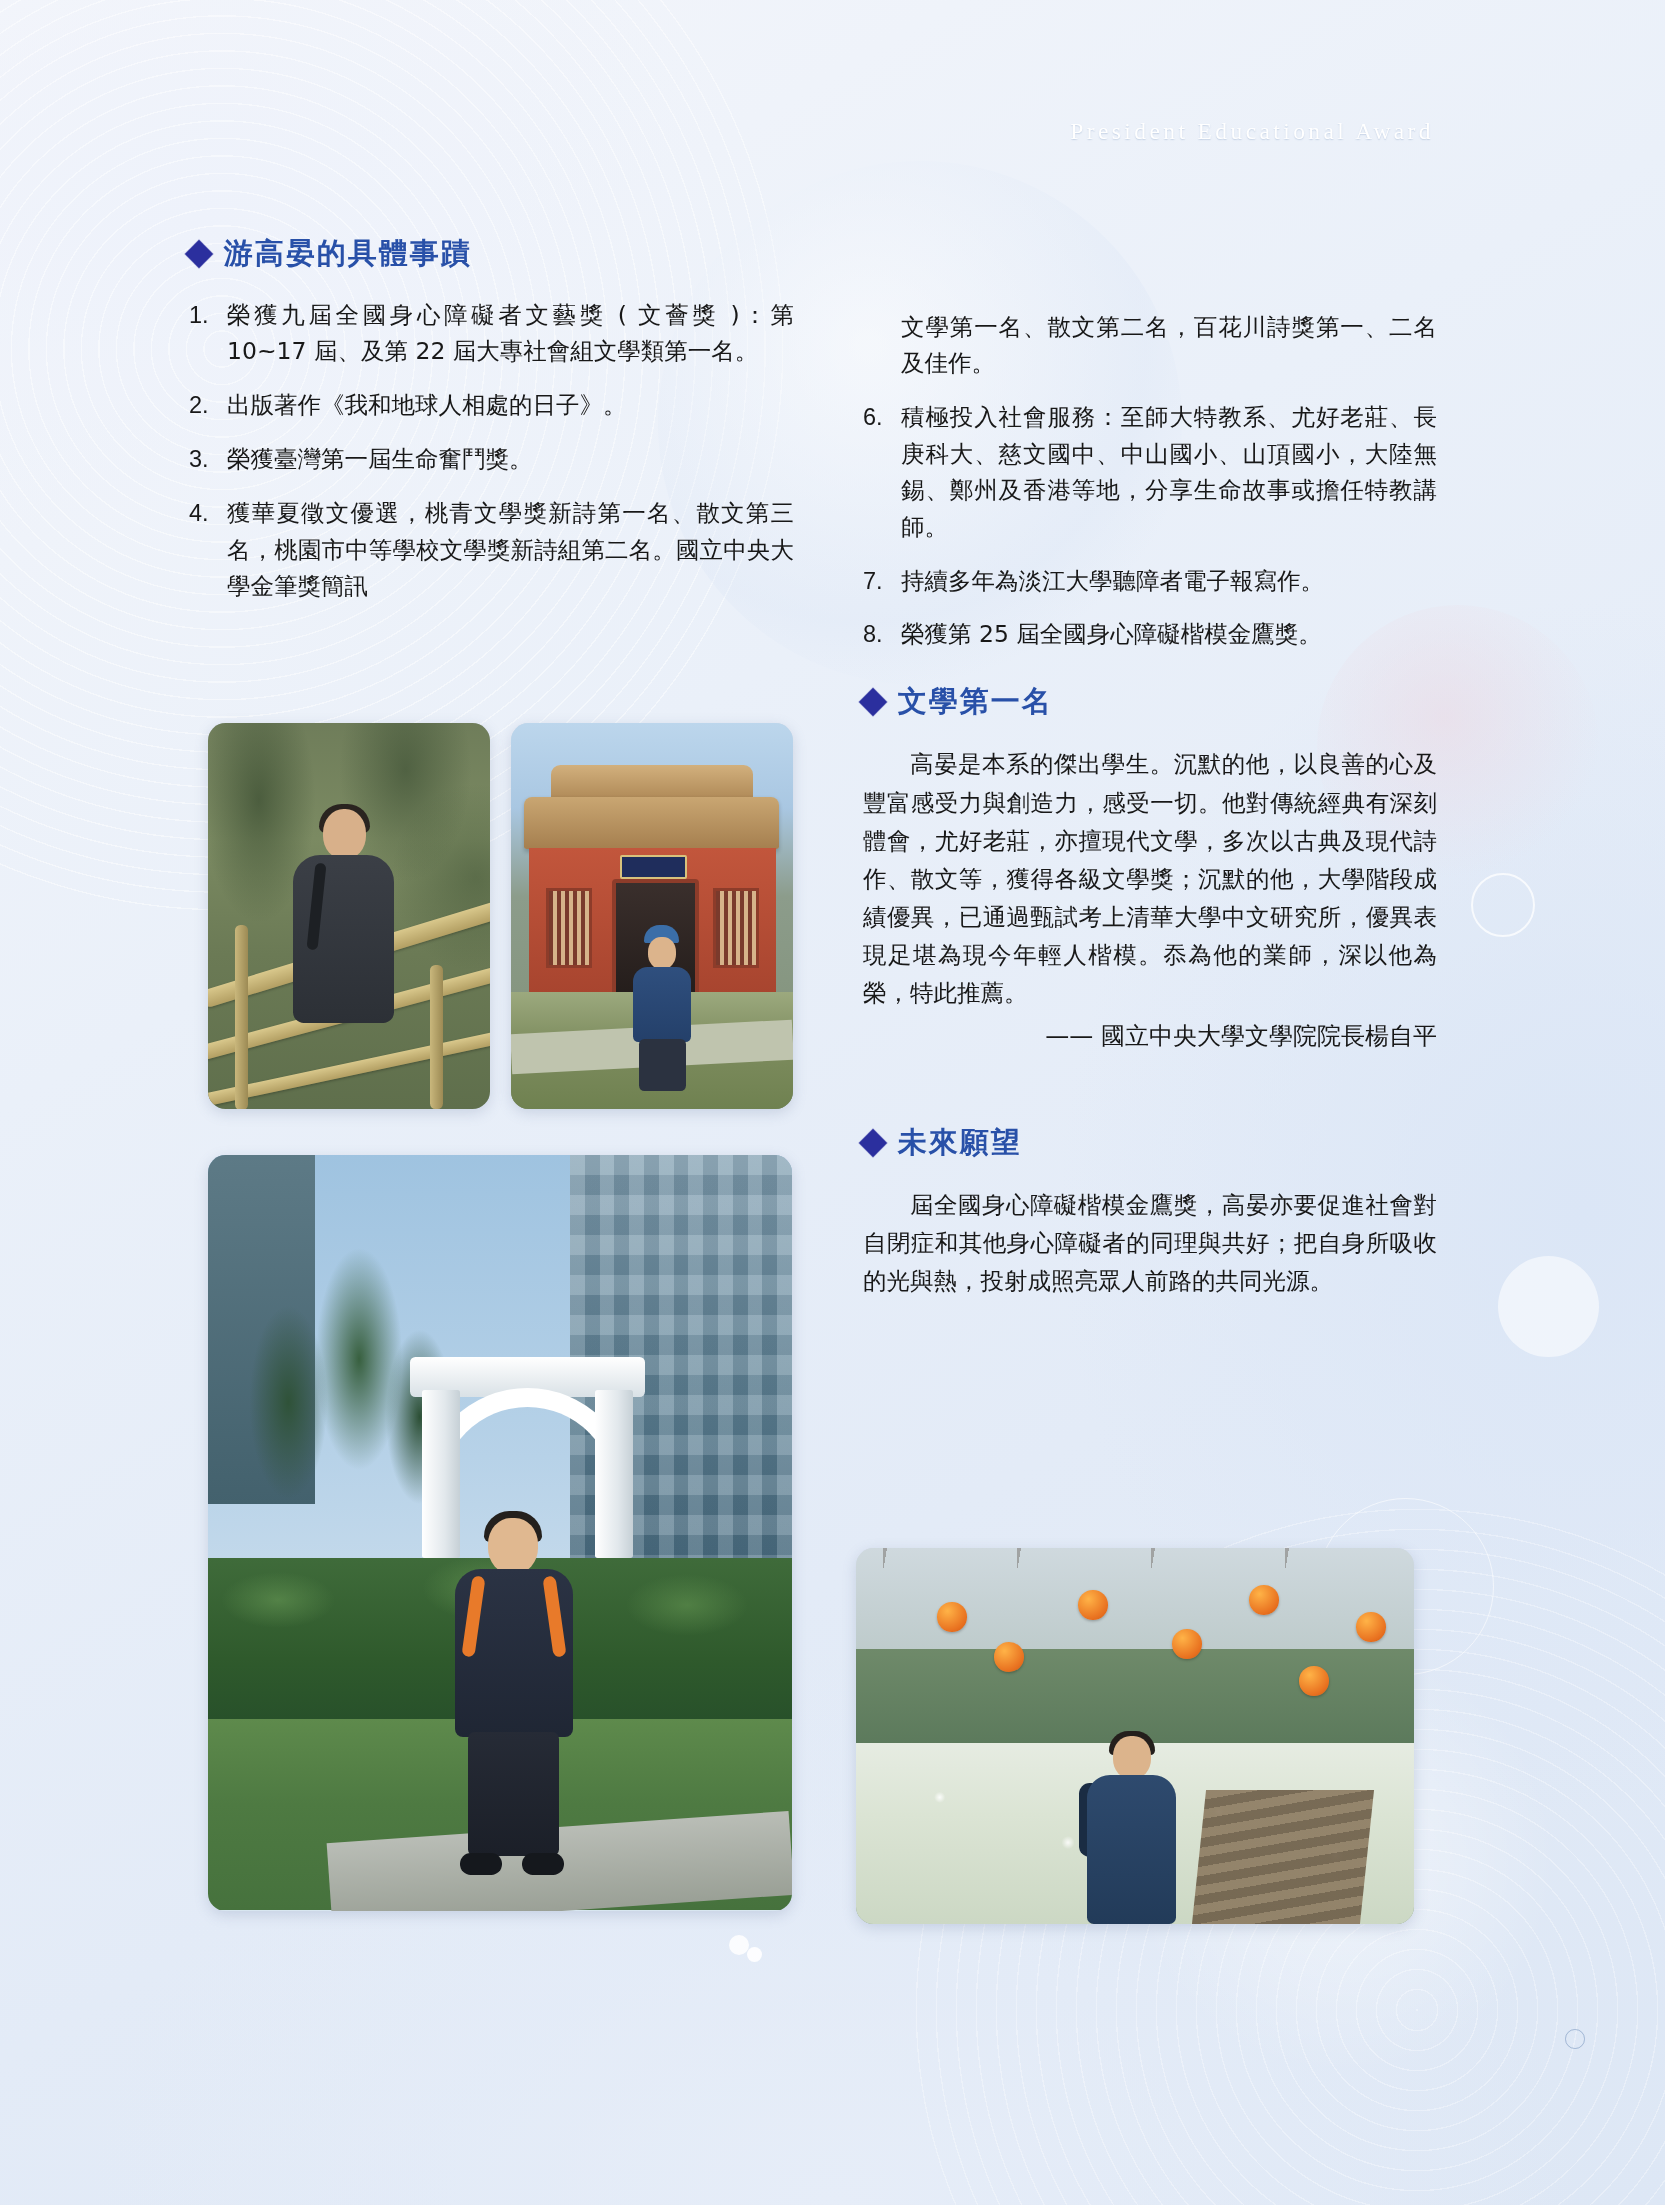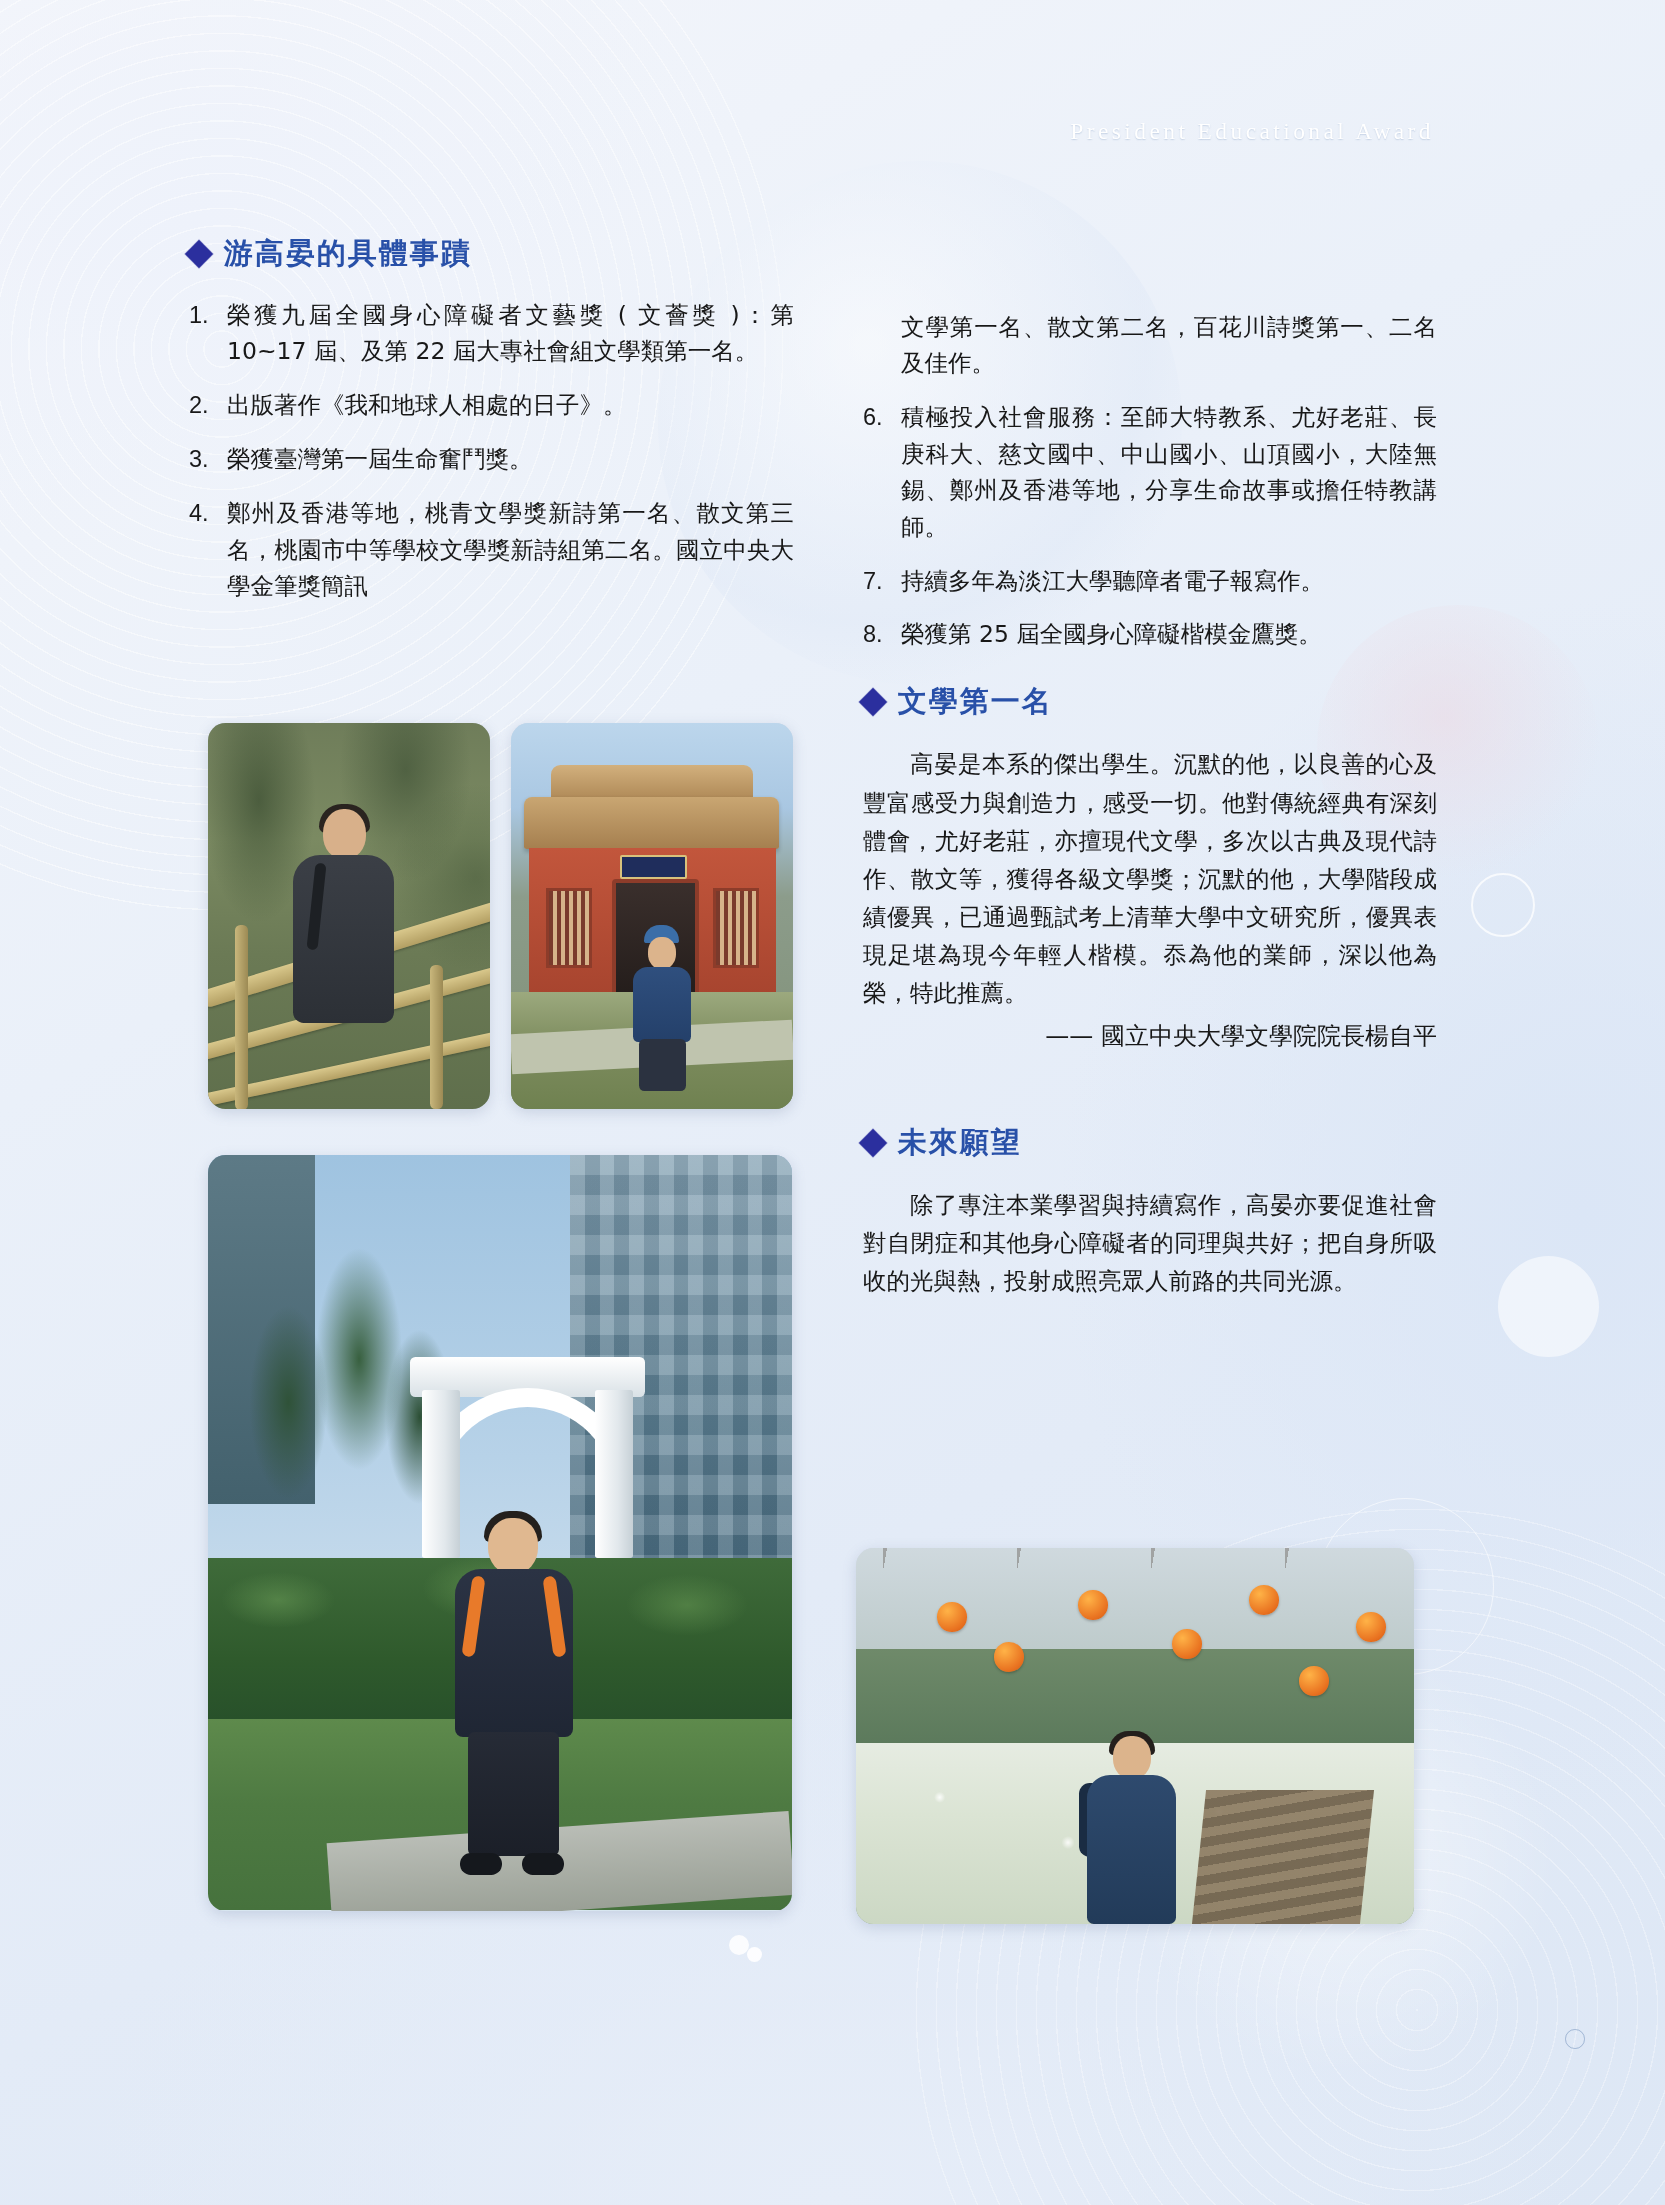--- a/index.html
+++ b/index.html
@@ -505,21 +505,21 @@
       <li>
         <span class="num">2.</span>
         <span class="txt">出版著作《我和地球人相處的日子》。</span>
       </li>
       <li>
         <span class="num">3.</span>
         <span class="txt">榮獲臺灣第一屆生命奮鬥獎。</span>
       </li>
       <li>
         <span class="num">4.</span>
-        <span class="txt">鄭州及香港等地，桃青文學獎新詩第一名、散文第三名，桃園市中等學校文學獎新詩組第二名。國立中央大學金筆獎簡訊</span>
+        <span class="txt">獲華夏徵文優選，桃青文學獎新詩第一名、散文第三名，桃園市中等學校文學獎新詩組第二名。國立中央大學金筆獎簡訊</span>
       </li>
     </ol>
   </div>
 
   <div class="col-right">
     <ol class="deeds">
       <li>
         <span class="num">&nbsp;</span>
         <span class="txt">文學第一名、散文第二名，百花川詩獎第一、二名及佳作。</span>
       </li>
@@ -541,21 +541,21 @@
       <span class="diamond"></span>
       <span class="section-head-text">文學第一名</span>
     </div>
     <p class="para">高晏是本系的傑出學生。沉默的他，以良善的心及豐富感受力與創造力，感受一切。他對傳統經典有深刻體會，尤好老莊，亦擅現代文學，多次以古典及現代詩作、散文等，獲得各級文學獎；沉默的他，大學階段成績優異，已通過甄試考上清華大學中文研究所，優異表現足堪為現今年輕人楷模。忝為他的業師，深以他為榮，特此推薦。</p>
     <p class="attrib">—— 國立中央大學文學院院長楊自平</p>
 
     <div class="section-head" style="margin-top:67px;">
       <span class="diamond"></span>
       <span class="section-head-text">未來願望</span>
     </div>
-    <p class="para">除了專注本業學習與持續寫作，高晏亦要促進社會對自閉症和其他身心障礙者的同理與共好；把自身所吸收的光與熱，投射成照亮眾人前路的共同光源。</p>
+    <p class="para">屆全國身心障礙楷模金鷹獎，高晏亦要促進社會對自閉症和其他身心障礙者的同理與共好；把自身所吸收的光與熱，投射成照亮眾人前路的共同光源。</p>
   </div>
 
   <div class="photo" id="photo-bamboo">
     <div class="bg"></div>
     <div class="trees"></div>
     <div class="rail1"></div>
     <div class="rail2"></div>
     <div class="rail3"></div>
     <div class="post1"></div>
     <div class="post2"></div>

